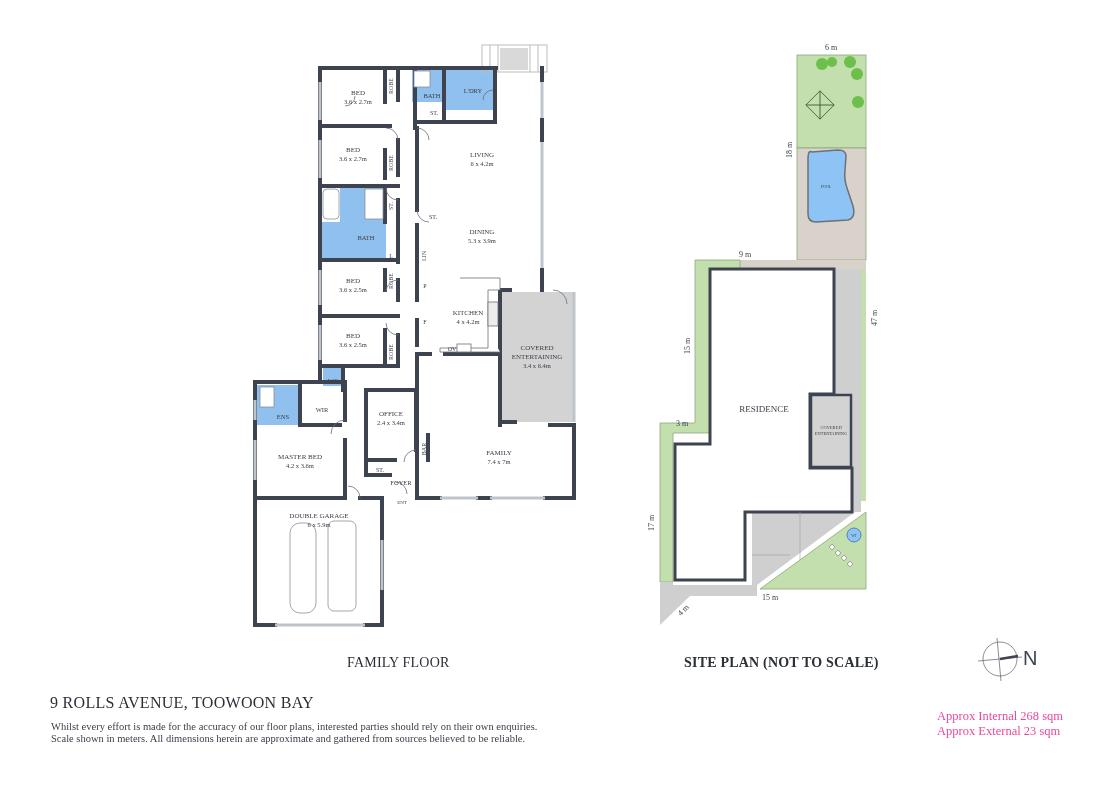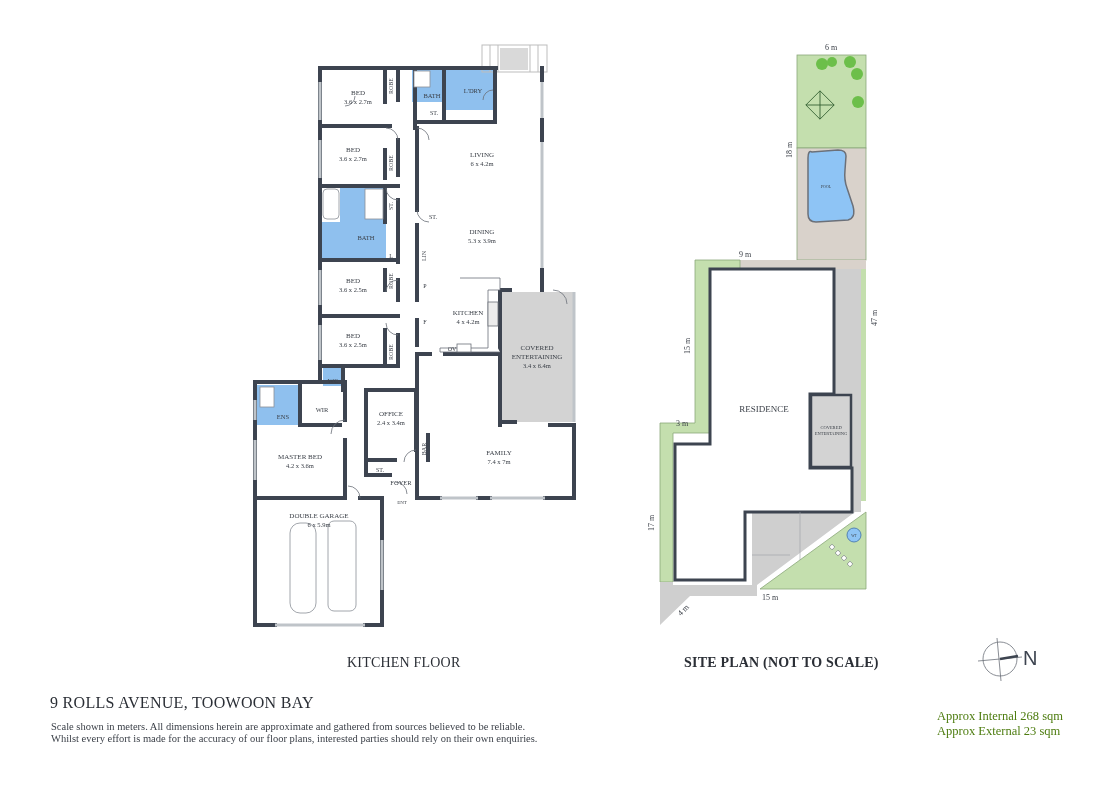--- a/index.html
+++ b/index.html
@@ -2,21 +2,21 @@
 <html><head>
 <meta charset="utf-8">
 <style>
   html,body{margin:0;padding:0;background:#ffffff;}
   body{width:1120px;height:791px;position:relative;overflow:hidden;font-family:"Liberation Serif","DejaVu Serif",serif;color:#2b2f36;}
   svg.plan{position:absolute;left:0;top:0;}
   .rl{font-family:"Liberation Serif","DejaVu Serif",serif;fill:#3a3f47;text-anchor:middle;}
   .t-title{position:absolute;left:50px;top:694px;font-size:16px;letter-spacing:0.3px;color:#2b2f36;}
   .t-disc{position:absolute;left:51px;top:721px;font-size:10.5px;line-height:12px;color:#3a3f47;}
   .t-lbl{position:absolute;top:655px;font-size:14px;color:#2b2f36;letter-spacing:0.2px;}
-  .t-area{position:absolute;left:937px;top:709px;font-size:12.5px;line-height:15px;color:#4d7c0f;}
+  .t-area{position:absolute;left:937px;top:709px;font-size:12.5px;line-height:15px;color:#ec4899;}
 </style>
 </head>
 <body>
 
 <svg class="plan" width="1120" height="791" viewBox="0 0 1120 791">
 
   <g>
 
     <g fill="#8fc0ee">
       <rect x="412" y="70" width="32" height="32"></rect>
@@ -281,25 +281,25 @@
 
   <g>
     <circle cx="1000" cy="659" r="17" fill="none" stroke="#6b7079" stroke-width="0.8"></circle>
     <line x1="978" y1="661" x2="1022" y2="657" stroke="#6b7079" stroke-width="0.8"></line>
     <line x1="997" y1="638" x2="1001" y2="681" stroke="#6b7079" stroke-width="0.8"></line>
     <line x1="1000" y1="659" x2="1018" y2="656" stroke="#3d4450" stroke-width="2.5"></line>
     <text x="1023" y="665" font-size="20" fill="#3d4450" font-family="Liberation Sans, DejaVu Sans, sans-serif">N</text>
   </g>
 </svg>
 
-<div class="t-lbl" style="left:347px;">KITCHEN FLOOR</div>
+<div class="t-lbl" style="left:347px;">FAMILY FLOOR</div>
 <div class="t-lbl" style="left:684px;font-weight:bold;">SITE PLAN (NOT TO SCALE)</div>
 
 <div class="t-title">9 ROLLS AVENUE, TOOWOON BAY</div>
 <div class="t-disc">
+  <div>Whilst every effort is made for the accuracy of our floor plans, interested parties should rely on their own enquiries.</div>
   <div>Scale shown in meters. All dimensions herein are approximate and gathered from sources believed to be reliable.</div>
-  <div>Whilst every effort is made for the accuracy of our floor plans, interested parties should rely on their own enquiries.</div>
 </div>
 
 <div class="t-area">
   <div>Approx Internal 268 sqm</div>
   <div>Approx External 23 sqm</div>
 </div>
 
 </body></html>

